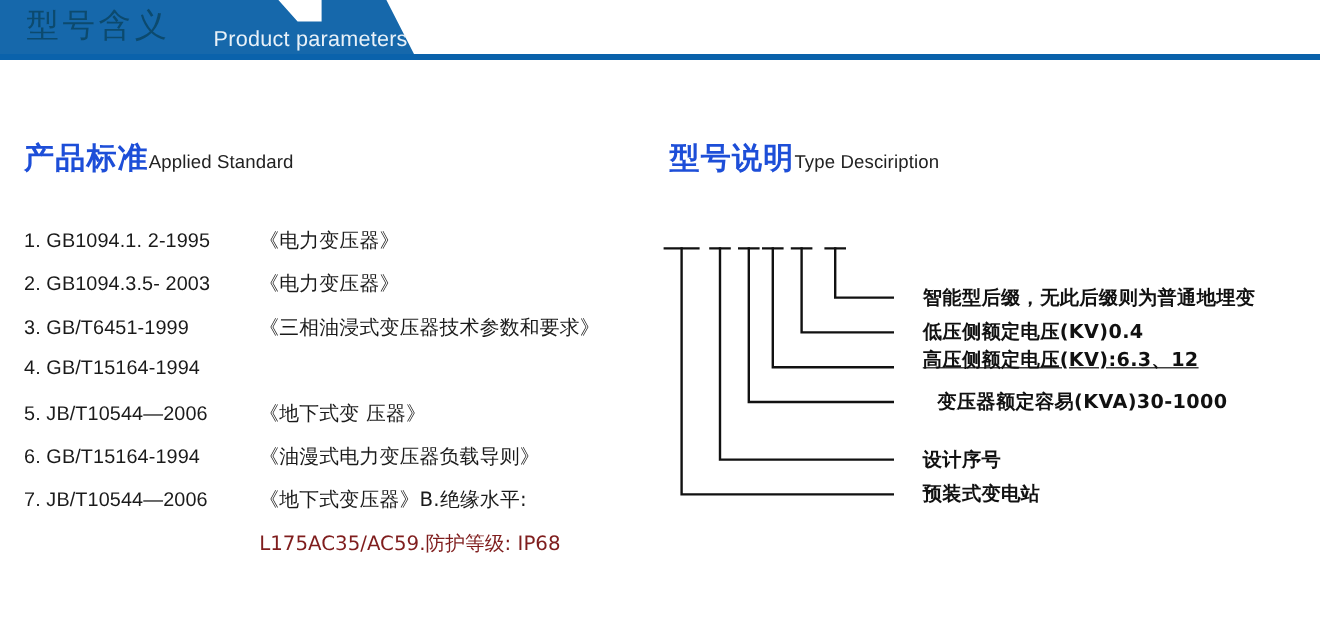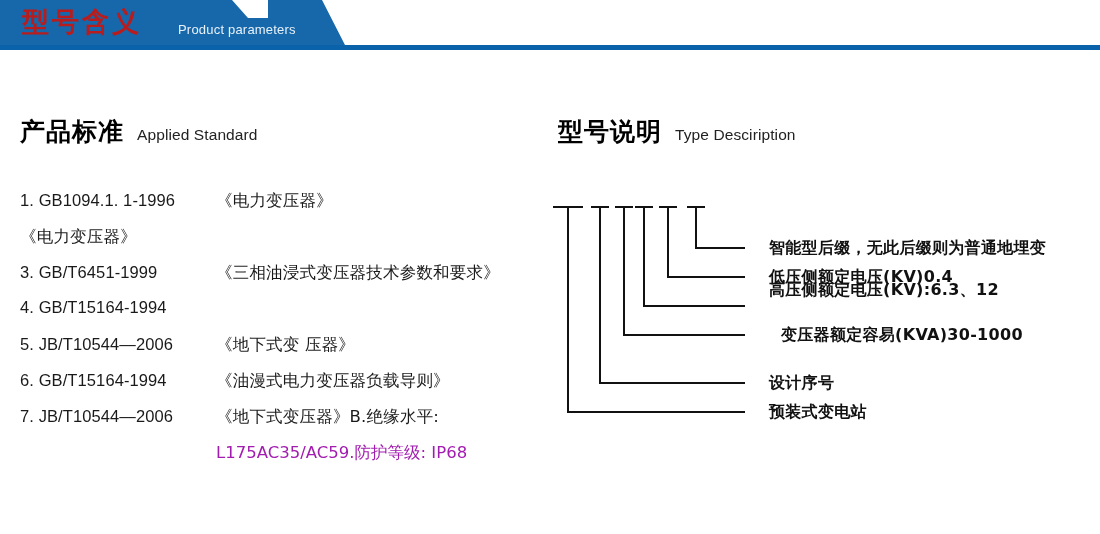--- a/index.html
+++ b/index.html
@@ -13,40 +13,40 @@
   
   #header{position:absolute;left:0;top:0;width:1100px;height:52px;}
   #banner-shape{
     position:absolute;left:0;top:0;width:360px;height:45px;
     background:#1668ab;
     clip-path:polygon(0 0, 232px 0, 248px 18px, 268px 18px, 268px 0, 322px 0, 345px 45px, 0 45px);
   }
   #banner-title{
     position:absolute;left:22px;top:3px;
     font-family:"DejaVu Sans","Liberation Sans",sans-serif;
-    font-size:27px;font-weight:700;color:#b91c1c;letter-spacing:3px;
+    font-size:27px;font-weight:400;color:#0c4a6e;letter-spacing:3px;
     line-height:38px;
   }
   #banner-sub{
     position:absolute;left:178px;top:22px;
-    font-size:13px;color:#e8f1f8;font-weight:400;letter-spacing:.2px;
+    font-size:18px;color:#e8f1f8;font-weight:400;letter-spacing:.2px;
   }
   #header-rule{
     position:absolute;left:0;top:45px;width:1100px;height:5px;background:#0a62ab;
   }
 
   
   .sec-head{position:absolute;white-space:nowrap;}
   .sec-cn{
     font-family:Liberation Serif, serif;
-    font-size:25px;font-weight:700;color:#000000;letter-spacing:1px;
+    font-size:25px;font-weight:700;color:#1d4ed8;letter-spacing:1px;
     vertical-align:baseline;
   }
   .sec-en{
-    font-size:15.5px;color:#222;font-weight:400;margin-left:13px;
+    font-size:15.5px;color:#222;font-weight:400;
     vertical-align:baseline;letter-spacing:.1px;
   }
   #head-standard{left:20px;top:115px;}
   #head-type{left:558px;top:115px;}
 
   
   #std-list{position:absolute;left:20px;top:190px;width:530px;}
   .std-row{
     display:flex;align-items:baseline;height:36px;
     font-size:16.5px;color:#1a1a1a;white-space:nowrap;
@@ -55,21 +55,21 @@
     display:inline-block;width:196px;flex:0 0 196px;
     font-family:"Liberation Sans","DejaVu Sans",sans-serif;
     letter-spacing:.1px;
   }
   .std-name{
     font-family:"DejaVu Sans","Liberation Sans",sans-serif;
     letter-spacing:.2px;
     text-align:center;
   }
   .std-cont{
-    height:36px;font-size:16.5px;color:#a21caf;white-space:nowrap;
+    height:36px;font-size:16.5px;color:#7f1d1d;white-space:nowrap;
     padding-left:196px;
     font-family:"DejaVu Sans","Liberation Sans",sans-serif;
   }
 
   
   #type-diagram{position:absolute;left:548px;top:186px;width:552px;height:250px;}
   #code-line{
     position:absolute;left:6px;top:0;
     font-family:"Liberation Sans","DejaVu Sans",sans-serif;
     font-size:19px;font-weight:700;color:#111;white-space:nowrap;
@@ -98,24 +98,25 @@
   <div id="banner-sub">Product parameters</div>
   <div id="header-rule"></div>
 </div>
 
 <div class="sec-head" id="head-standard">
   <span class="sec-cn">产品标准</span><span class="sec-en">Applied Standard</span>
 </div>
 
 <div id="std-list">
   <div class="std-row">
-    <span class="std-code">1. GB1094.1. 1-1996</span>
+    <span class="std-code">1. GB1094.1. 2-1995</span>
     <span class="std-name">《电力变压器》</span>
   </div>
   <div class="std-row">
+    <span class="std-code">2. GB1094.3.5- 2003</span>
     <span class="std-name">《电力变压器》</span>
   </div>
   <div class="std-row">
     <span class="std-code">3. GB/T6451-1999</span>
     <span class="std-name">《三相油浸式变压器技术参数和要求》</span>
   </div>
   <div class="std-row">
     <span class="std-code">4. GB/T15164-1994</span>
   </div>
   <div class="std-row">
@@ -159,17 +160,17 @@
       <path d="M76,21 L76,149 L196,149"></path>
 
       <path d="M52,21 L52,197 L196,197"></path>
 
       <path d="M20,21 L20,226 L196,226"></path>
     </g>
   </svg>
 
   <div class="ann" style="left:194px;top:52px;">智能型后缀，无此后缀则为普通地埋变</div>
   <div class="ann" style="left:194px;top:81px;">低压侧额定电压(KV)0.4</div>
-  <div class="ann" style="left:194px;top:94px;">高压侧额定电压(KV):6.3、12</div>
+  <div class="ann" style="left:194px;top:104px;text-decoration:underline;">高压侧额定电压(KV):6.3、12</div>
   <div class="ann" style="left:206px;top:139px;">变压器额定容易(KVA)30-1000</div>
   <div class="ann" style="left:194px;top:187px;">设计序号</div>
   <div class="ann" style="left:194px;top:216px;">预装式变电站</div>
 </div>
 
 </body></html>

